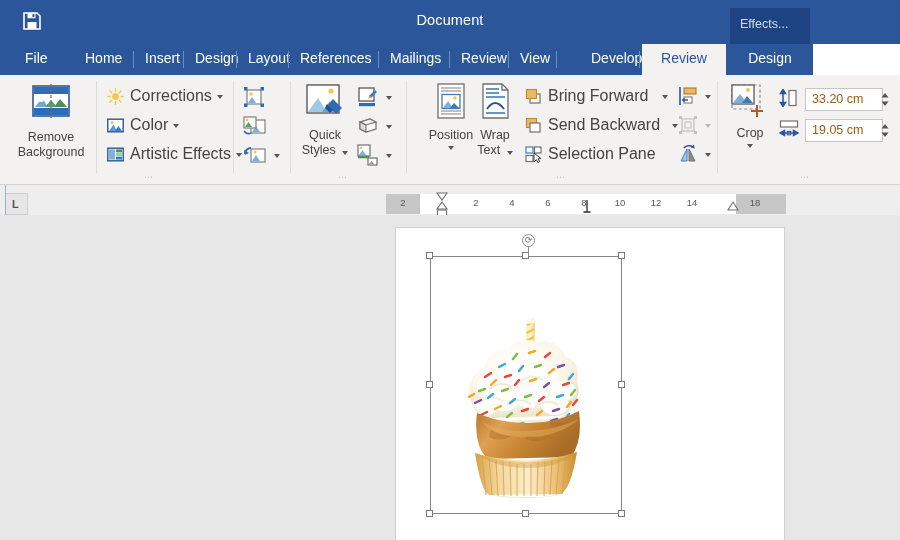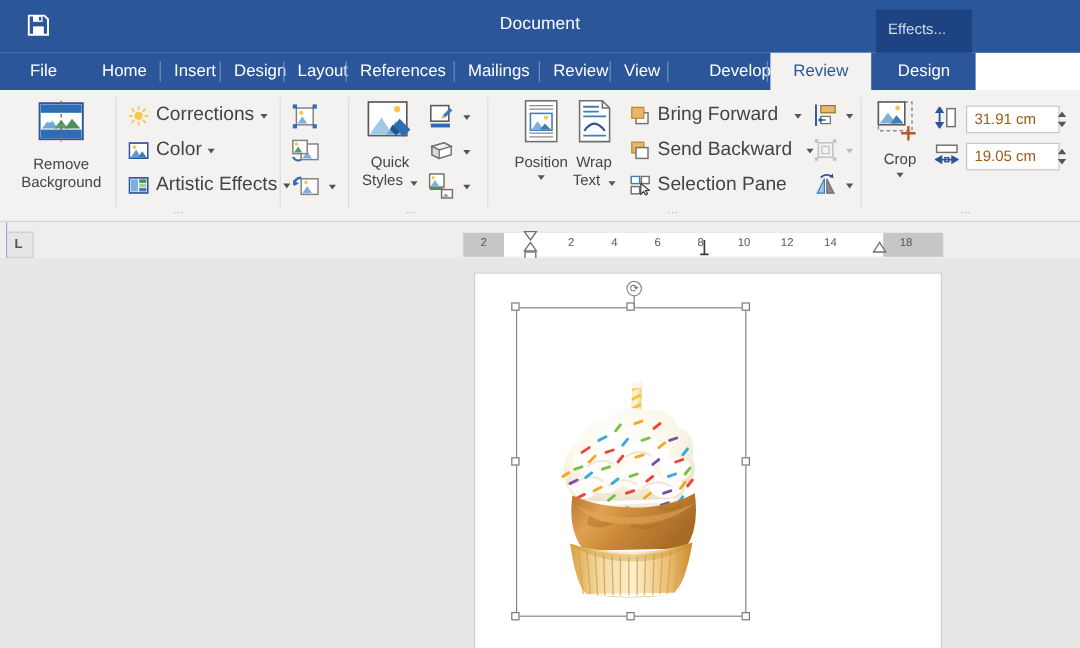--- a/index.html
+++ b/index.html
@@ -466,21 +466,21 @@
     </div>
 
     <svg style="position:absolute;left:779px;top:14px;" width="20" height="18" viewBox="0 0 20 18">
       <g stroke="#2b579a" stroke-width="1.5" fill="#2b579a">
         <line x1="4" y1="3" x2="4" y2="15"></line>
         <path d="M4 0.5 L1.5 4.5 L6.5 4.5 Z"></path>
         <path d="M4 17.5 L1.5 13.5 L6.5 13.5 Z"></path>
       </g>
       <rect x="10" y="1.5" width="7" height="15" fill="#ffffff" stroke="#6f6f6f" stroke-width="1.2"></rect>
     </svg>
-    <div class="sizefield" style="left:805px; top:13px;">31.91 cm</div>
+    <div class="sizefield" style="left:805px; top:13px;">33.20 cm</div>
     <svg class="spin" style="left:879px; top:13px;" viewBox="0 0 12 23">
       <path d="M6 5 L2.5 9.5 L9.5 9.5 Z" fill="#555"></path>
       <path d="M6 18 L2.5 13.5 L9.5 13.5 Z" fill="#555"></path>
     </svg>
 
     <svg style="position:absolute;left:779px;top:45px;" width="20" height="18" viewBox="0 0 20 18">
       <rect x="1.5" y="1" width="17" height="6" fill="#ffffff" stroke="#6f6f6f" stroke-width="1.2"></rect>
       <g stroke="#2b579a" stroke-width="1.5" fill="#2b579a">
         <line x1="4" y1="13" x2="16" y2="13"></line>
         <path d="M1 13 L5.5 10.5 L5.5 15.5 Z"></path>

